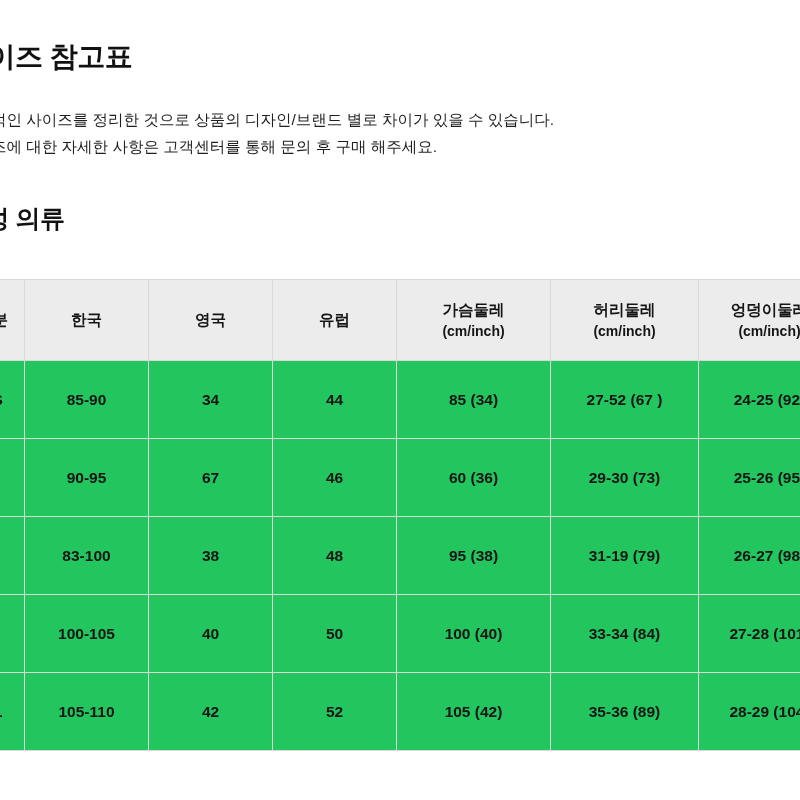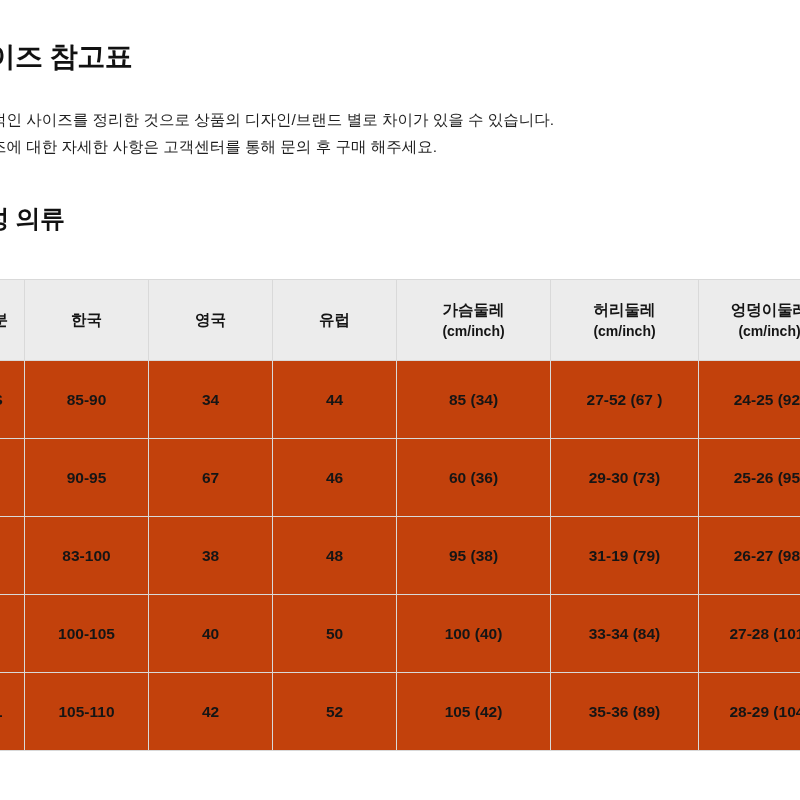--- a/index.html
+++ b/index.html
@@ -82,21 +82,21 @@
     font-weight: bold;
     line-height: 1.45;
     padding: 0 4px;
   }
   table.size-table thead th .sub {
     display: block;
     font-weight: bold;
     font-size: 14px;
   }
   table.size-table tbody td {
-    background: #c2410c;
+    background: #22c55e;
     height: 77px;
     font-weight: bold;
     padding: 0 4px;
   }
   table.size-table tbody td.unit-col {
     font-weight: bold;
   }
 </style>
 </head>
 <body>

